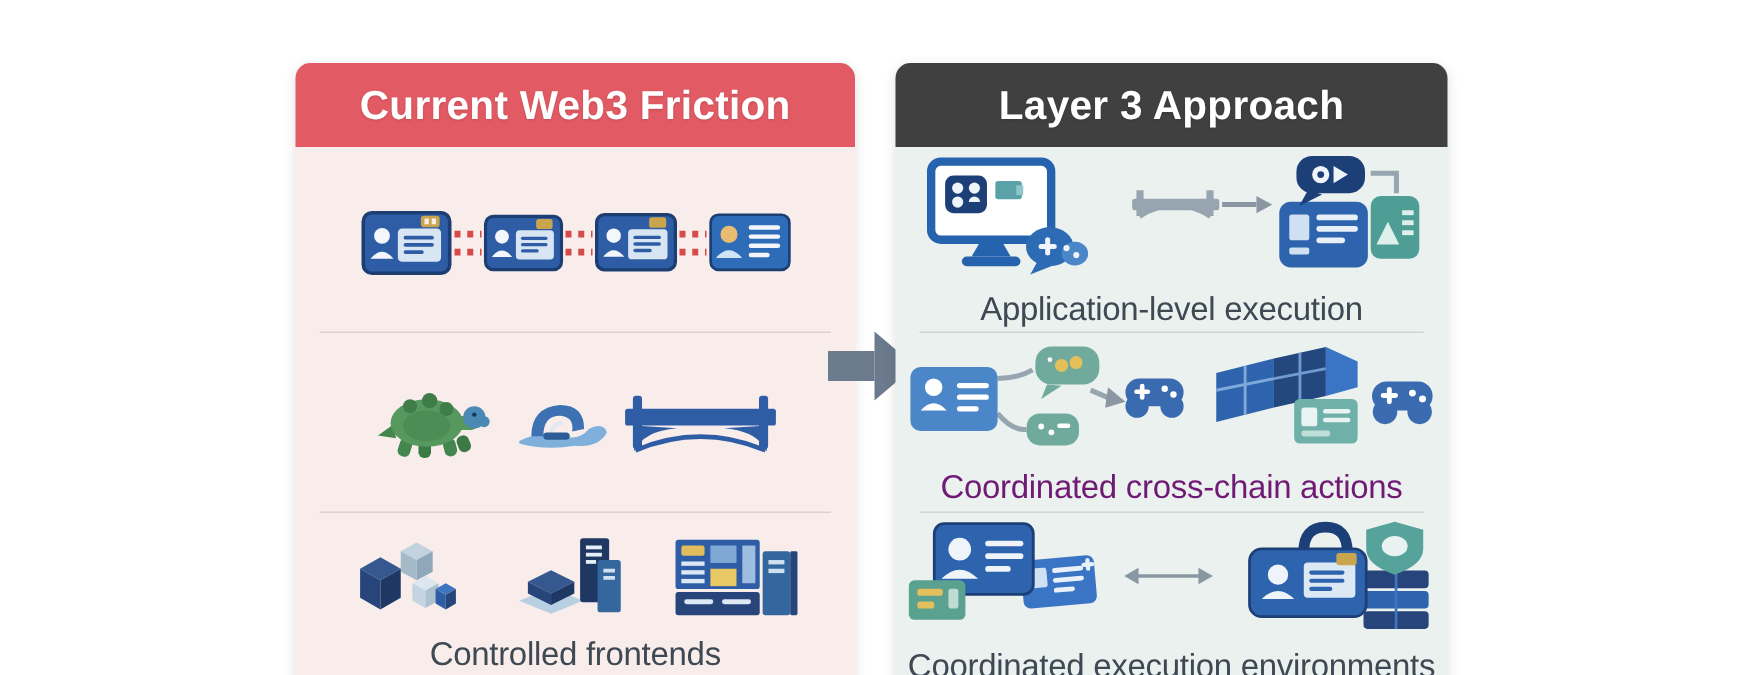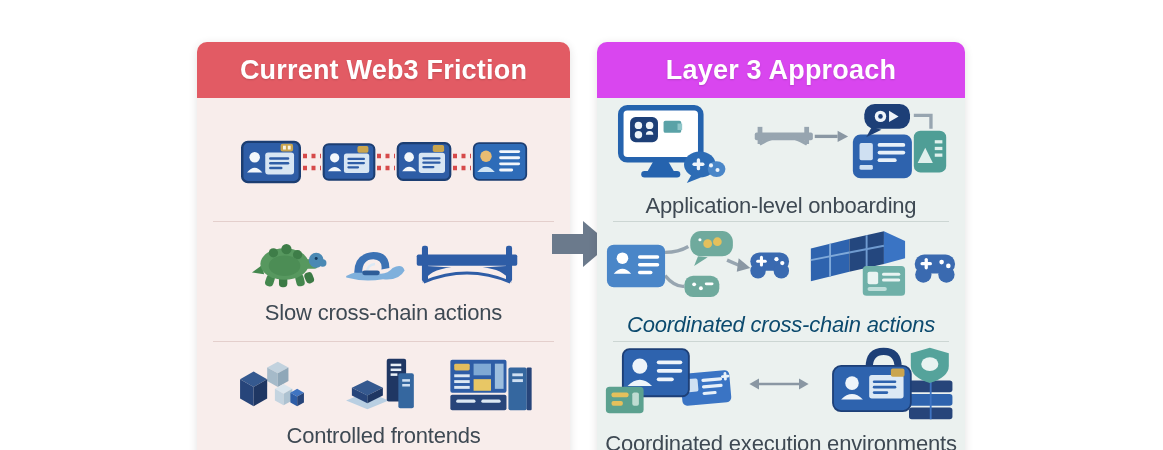--- a/index.html
+++ b/index.html
@@ -116,21 +116,20 @@
           </svg>
           <svg width="104" height="48" viewBox="0 0 120 52">
             <rect x="8" y="5" width="7" height="41" rx="2.5" fill="#2e5da6"></rect>
             <rect x="105" y="5" width="7" height="41" rx="2.5" fill="#2e5da6"></rect>
             <rect x="2" y="15" width="116" height="13" rx="2" fill="#2e5da6"></rect>
             <path d="M9 28 V48 Q16 32 42 30 Z" fill="#2e5da6"></path>
             <path d="M111 28 V48 Q104 32 78 30 Z" fill="#2e5da6"></path>
             <path d="M10 47 Q60 26 110 47" stroke="#2e5da6" stroke-width="3.5" fill="none"></path>
           </svg>
         </div>
-        <span class="row-label" style="color: rgb(62, 73, 83);">Slow cross-chain actions</span>
       </div>
       <div class="divider" style="background: rgb(228, 207, 204);"></div>
 
       <div class="row">
         <div class="icon-strip" style="gap:30px;">
           <svg width="76" height="60" viewBox="0 0 78 62">
             <polygon points="34,14 45,8 56,14 45,20" fill="#c2d2de"></polygon>
             <polygon points="34,14 34,28 45,34 45,20" fill="#a5bac9"></polygon>
             <polygon points="45,20 45,34 56,28 56,14" fill="#8fa7b8"></polygon>
             <polygon points="6,26 20,18 34,26 20,34" fill="#35598f"></polygon>
@@ -179,21 +178,21 @@
 
     </div>
   </div>
 
   <svg class="flow-arrow" width="58" height="50" viewBox="0 0 58 50">
     <rect class="arrow-fill" x="0" y="15" width="31" height="20" fill="#6b7a8c" style="fill: rgb(107, 122, 140);"></rect>
     <polygon class="arrow-fill" points="31,2 58,25 31,48" fill="#6b7a8c" style="fill: rgb(107, 122, 140);"></polygon>
   </svg>
 
   <div class="panel panel-right" style="background: rgb(235, 241, 239);">
-    <div class="panel-header" style="background: #d946ef;">
+    <div class="panel-header" style="background: #404040;">
       <span class="panel-title">Layer 3 Approach</span>
     </div>
     <div class="panel-body">
 
       <div class="row">
         <div class="icon-strip" style="gap:22px;">
           <svg width="116" height="80" viewBox="0 0 120 86">
             <rect x="6" y="4" width="86" height="56" rx="7" fill="#ffffff" stroke="#2563ae" stroke-width="6"></rect>
             <rect x="16" y="14" width="30" height="27" rx="6" fill="#1d3f77"></rect>
             <circle cx="25" cy="23" r="4" fill="#eef4fa"></circle>
@@ -231,21 +230,21 @@
             <circle cx="133" cy="13" r="6" fill="#eef4fa"></circle>
               <circle cx="133" cy="13" r="2.4" fill="#1d3f77"></circle>
             <polygon points="142,7 152,13 142,19" fill="#eef4fa"></polygon>
             <rect x="168" y="28" width="34" height="44" rx="7" fill="#4f9e96"></rect>
             <polygon points="172,62 180,46 188,62" fill="#dff0ec"></polygon>
             <rect x="190" y="38" width="8" height="3.4" fill="#dff0ec"></rect>
               <rect x="190" y="45" width="8" height="3.4" fill="#dff0ec"></rect>
               <rect x="190" y="52" width="8" height="3.4" fill="#dff0ec"></rect>
           </svg>
         </div>
-        <span class="row-label" style="color: rgb(62, 73, 83);">Application-level onboarding</span>
+        <span class="row-label" style="color: rgb(62, 73, 83);">Application-level execution</span>
       </div>
       <div class="divider" style="background: rgb(204, 214, 211);"></div>
 
       <div class="row">
         <div class="icon-strip" style="gap:16px;">
           <svg width="186" height="78" viewBox="0 0 192 80">
             <path d="M62 28 Q76 28 86 22" stroke="#97a5b0" stroke-width="3.5" fill="none"></path>
             <path d="M62 52 Q72 64 82 63" stroke="#97a5b0" stroke-width="3.5" fill="none"></path>
             <line x1="126" y1="36" x2="140" y2="42" stroke="#97a5b0" stroke-width="3.5"></line>
             <polygon points="138,34 150,44 136,48" fill="#8a97a3"></polygon>
@@ -291,21 +290,21 @@
               <rect x="0" y="4" width="42" height="20" rx="10" fill="#3a6ab0"></rect>
               <circle cx="9" cy="25" r="8.5" fill="#3a6ab0"></circle>
                 <circle cx="33" cy="25" r="8.5" fill="#3a6ab0"></circle>
               <rect x="6" y="12" width="12" height="3.4" rx="1.7" fill="#ffffff"></rect>
               <rect x="10.3" y="7.7" width="3.4" height="12" rx="1.7" fill="#ffffff"></rect>
               <circle cx="28" cy="12" r="2.4" fill="#ffffff"></circle>
                 <circle cx="35" cy="16" r="2.4" fill="#ffffff"></circle>
             </g>
           </svg>
         </div>
-        <span class="row-label" style="color: #0c4a6e; font-style: italic;">Coordinated cross-chain actions</span>
+        <span class="row-label" style="color: #701a75;">Coordinated cross-chain actions</span>
       </div>
       <div class="divider" style="background: rgb(204, 214, 211);"></div>
 
       <div class="row">
         <div class="icon-strip" style="gap:12px;">
           <svg width="132" height="74" viewBox="0 0 140 78">
             <g transform="rotate(-5 110 43)">
               <rect x="82" y="26" width="52" height="34" rx="5" fill="#3a74c4"></rect>
               <rect x="88" y="32" width="12" height="14" rx="2" fill="#cfe0f2"></rect>
               <rect x="104" y="33" width="22" height="3.4" rx="1.7" fill="#e8f1f9"></rect>

